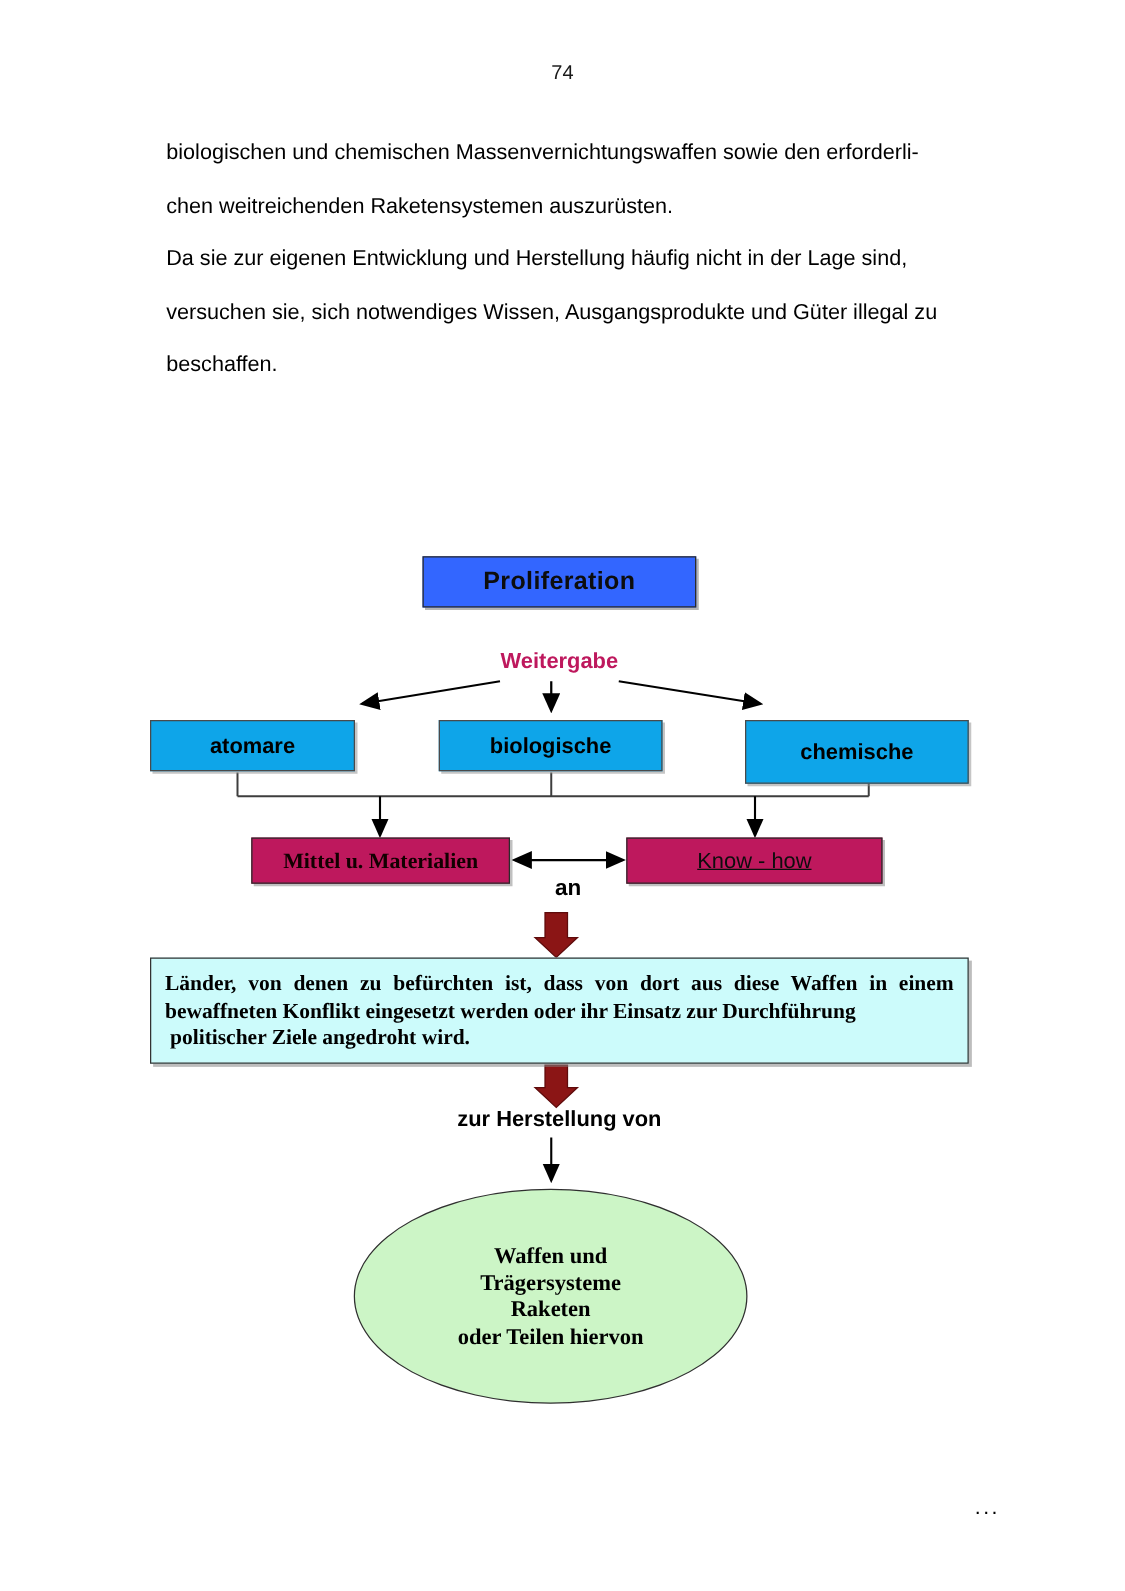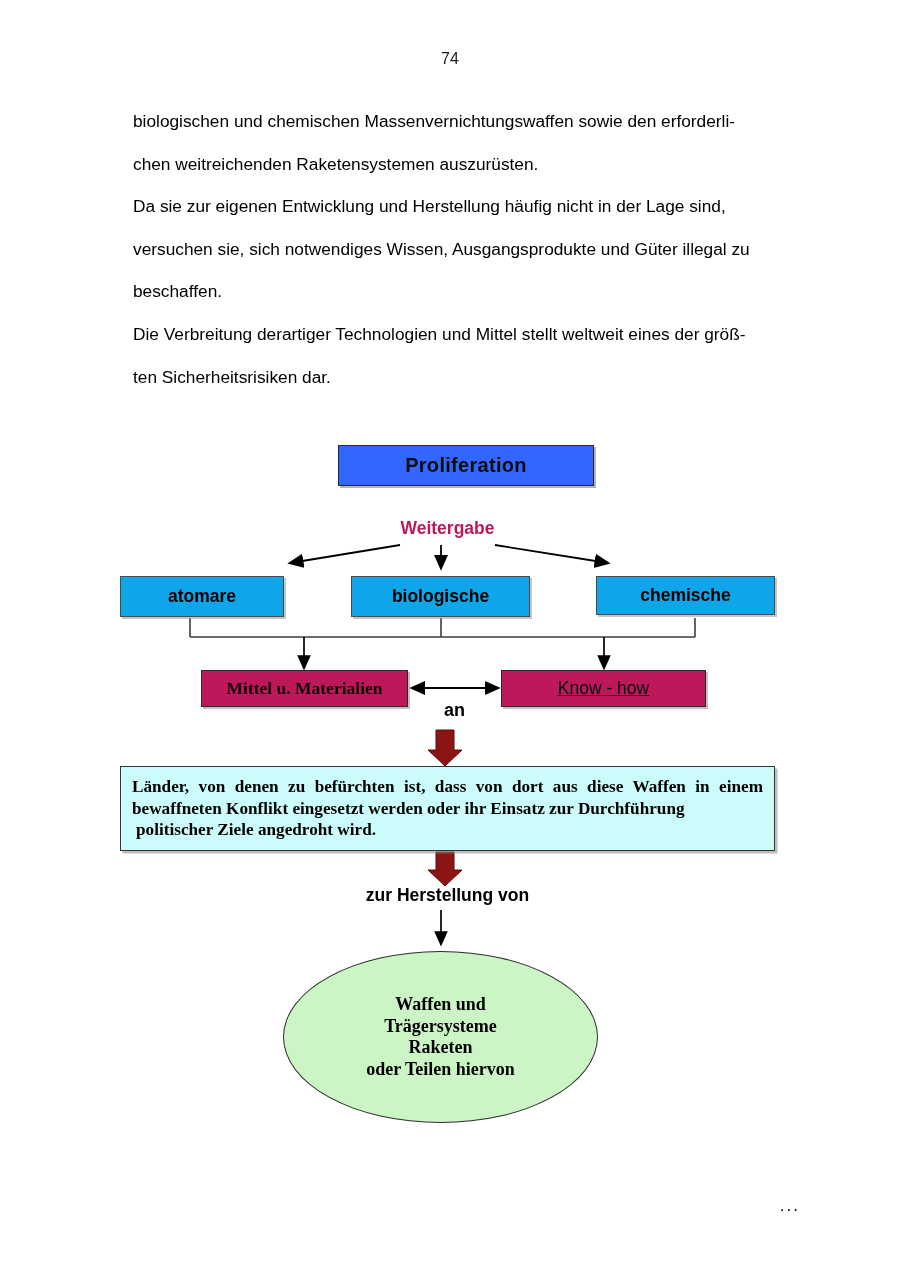--- a/index.html
+++ b/index.html
@@ -66,21 +66,21 @@
     display: flex;
     align-items: center;
     justify-content: center;
     text-align: center;
   }
 
   
   #node-proliferation {
     left: 338px;
     top: 15px;
-    width: 256px;
+    width: 219px;
     height: 41px;
     background: #3366ff;
     border: 1.5px solid #2b2b2b;
     box-shadow: 2px 2px 0 rgba(120,120,120,0.55);
   }
   #node-proliferation .node-label {
     font-family: "Liberation Sans", sans-serif;
     font-weight: bold;
     font-size: 20px;
     color: #0d0d0d;
@@ -107,21 +107,21 @@
     box-shadow: 2px 2px 0 rgba(140,140,140,0.5);
   }
   .node-orange .node-label {
     font-family: "Liberation Sans", sans-serif;
     font-weight: bold;
     font-size: 17.5px;
     color: #000000;
   }
   #node-atomare   { left: 120px; top: 146px; width: 164px; height: 41px; }
   #node-biologische { left: 351px; top: 146px; width: 179px; height: 41px; }
-  #node-chemische { left: 596px; top: 146px; width: 179px; height: 39px; }
+  #node-chemische { left: 596px; top: 146px; width: 179px; height: 51px; }
 
   
   .node-yellow {
     background: #be185d;
     border: 1.4px solid #2b2b2b;
     box-shadow: 2px 2px 0 rgba(130,130,130,0.5);
   }
   #node-mittel  { left: 201px; top: 240px; width: 207px; height: 37px; }
   #node-knowhow { left: 501px; top: 240px; width: 205px; height: 37px; }
   #node-mittel .node-label {
@@ -240,24 +240,20 @@
 <div id="body-text">
   <div class="para">
     <div class="text-line">biologischen und chemischen Massenvernichtungswaffen sowie den erforderli-</div>
     <div class="text-line">chen weitreichenden Raketensystemen auszurüsten.</div>
   </div>
   <div class="para">
     <div class="text-line">Da sie zur eigenen Entwicklung und Herstellung häufig nicht in der Lage sind,</div>
     <div class="text-line">versuchen sie, sich notwendiges Wissen, Ausgangsprodukte und Güter illegal zu</div>
     <div class="text-line">beschaffen.</div>
   </div>
-  <div class="para">
-    <div class="text-line">Die Verbreitung derartiger Technologien und Mittel stellt weltweit eines der größ-</div>
-    <div class="text-line">ten Sicherheitsrisiken dar.</div>
-  </div>
 </div>
 
 <div id="diagram">
 
   <svg id="diagram-svg" width="900" height="720" viewBox="0 0 900 720">
     <defs>
       <marker id="arrowBlack" markerWidth="9" markerHeight="9" refX="7.5" refY="4" orient="auto" markerUnits="strokeWidth">
         <path d="M0,0 L9,4 L0,8 z" fill="#000000"></path>
       </marker>
       <marker id="arrowBlackStart" markerWidth="9" markerHeight="9" refX="1.5" refY="4" orient="auto" markerUnits="strokeWidth">

